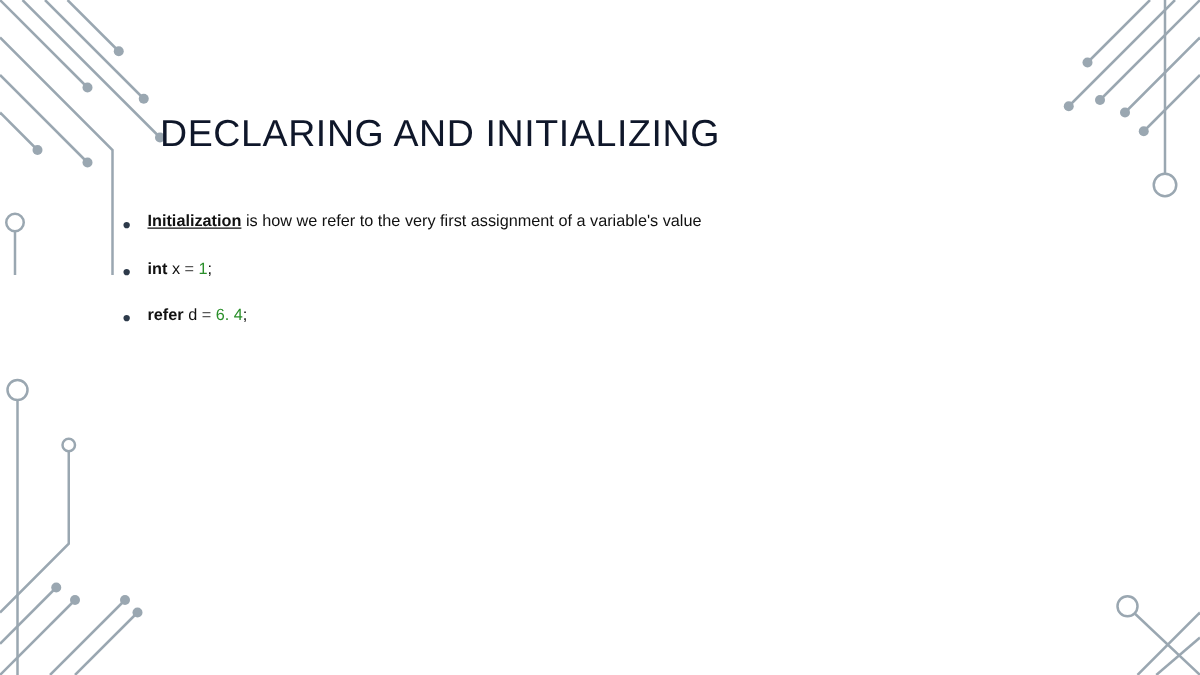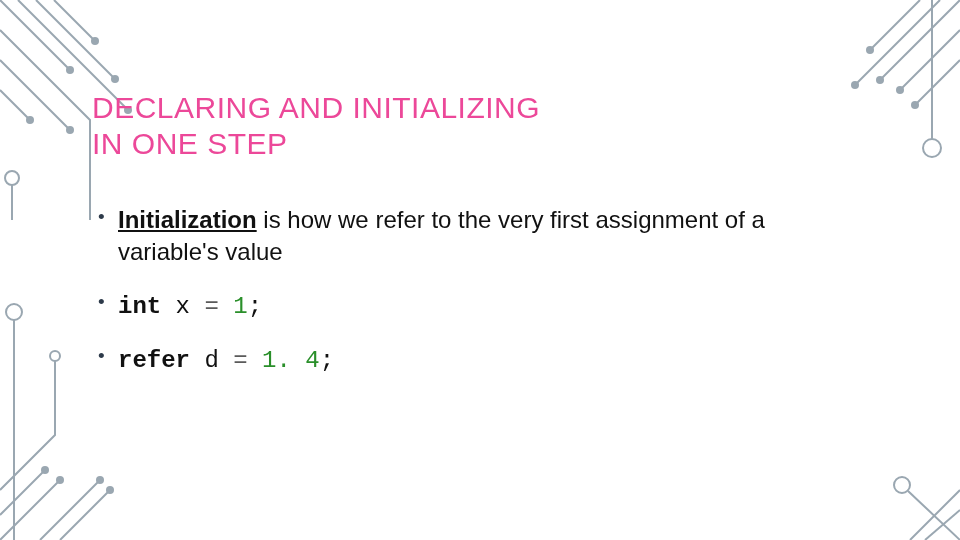--- a/index.html
+++ b/index.html
@@ -18,46 +18,47 @@
   .content {
     position: absolute;
     left: 92px;
     top: 90px;
     width: 760px;
   }
   .title {
     font-size: 30px;
     font-weight: 400;
     letter-spacing: 0.5px;
-    color: #ec4899;
+    color: #0f172a;
     line-height: 1.2;
     margin-bottom: 42px;
+    margin-left: 36px;
   }
   .bullets {
     list-style: none;
   }
   .bullets li {
     position: relative;
     padding-left: 26px;
-    font-size: 24px;
+    font-size: 13px;
     color: #111;
     line-height: 1.35;
     margin-bottom: 20px;
   }
   .bullets li::before {
     content: "•";
     position: absolute;
     left: 6px;
     top: 0;
     color: #2d3a4a;
     font-size: 19px;
   }
   .bold { font-weight: 700; }
   .underline { text-decoration: underline; }
-  .mono { font-family: Liberation Mono, monospace; }
+  .mono { font-family: Liberation Sans, sans-serif; }
   .code-num { color: #2a8f2a; }
   .code-op { color: #5a5a5a; }
 </style>
 </head>
 <body>
 
 <svg class="decoration" width="210" height="220" viewBox="0 0 210 220" style="left:0;top:0">
   <g stroke="#9aa7b1" stroke-width="2" fill="none">
     <path d="M0 0 L70 70"></path>
     <path d="M18 0 L128 110"></path>
@@ -116,27 +117,26 @@
     <circle cx="62" cy="25" r="8"></circle>
     <path d="M68 31 L120 80"></path>
     <path d="M120 50 L85 80"></path>
     <path d="M120 30 L70 80"></path>
   </g>
 </svg>
 
 <div class="content">
   <h1 class="title">
     <span>DECLARING AND INITIALIZING</span><br>
-    <span>IN ONE STEP</span>
   </h1>
 
   <ul class="bullets">
     <li>
       <span class="bold underline">Initialization</span><span> is how we refer to the very first assignment of a variable's value</span>
     </li>
     <li>
       <span class="mono bold">int</span><span class="mono"> x </span><span class="mono code-op">=</span><span class="mono code-num"> 1</span><span class="mono">;</span>
     </li>
     <li>
-      <span class="mono bold">refer</span><span class="mono"> d </span><span class="mono code-op">=</span><span class="mono code-num"> 1. 4</span><span class="mono">;</span>
+      <span class="mono bold">refer</span><span class="mono"> d </span><span class="mono code-op">=</span><span class="mono code-num"> 6. 4</span><span class="mono">;</span>
     </li>
   </ul>
 </div>
 
 </body></html>

